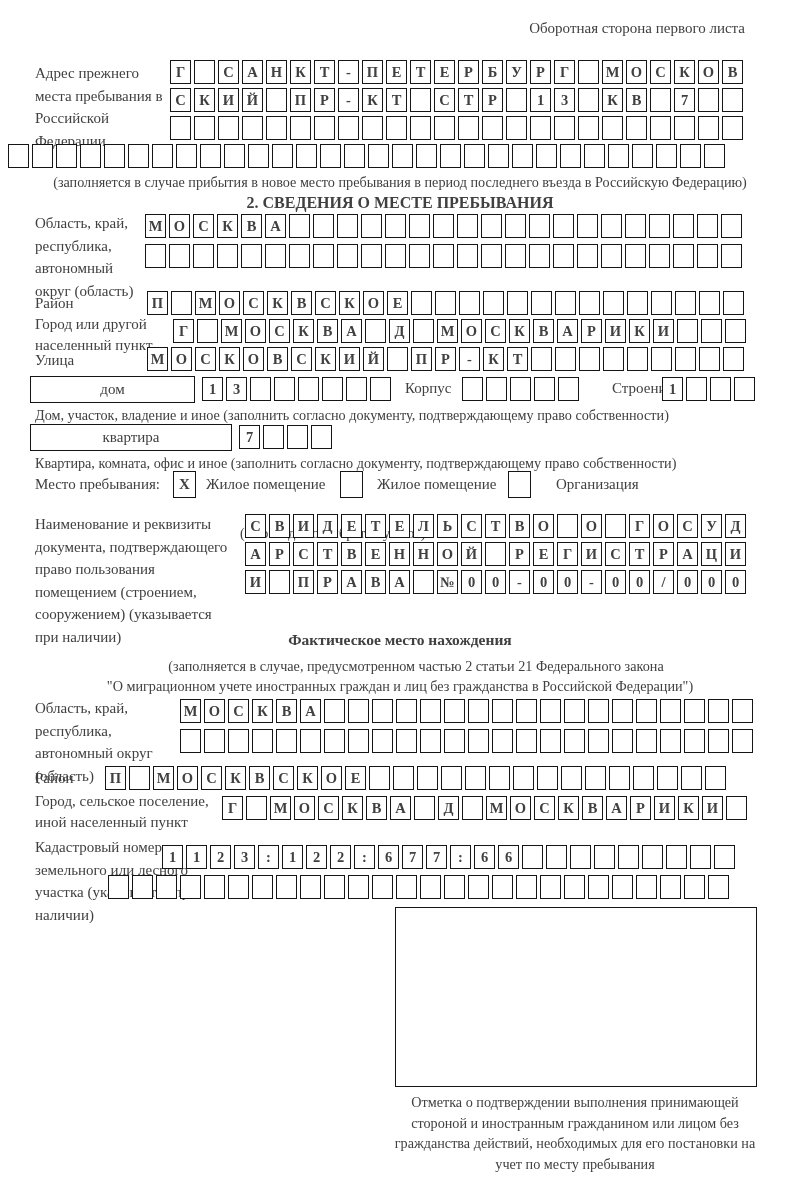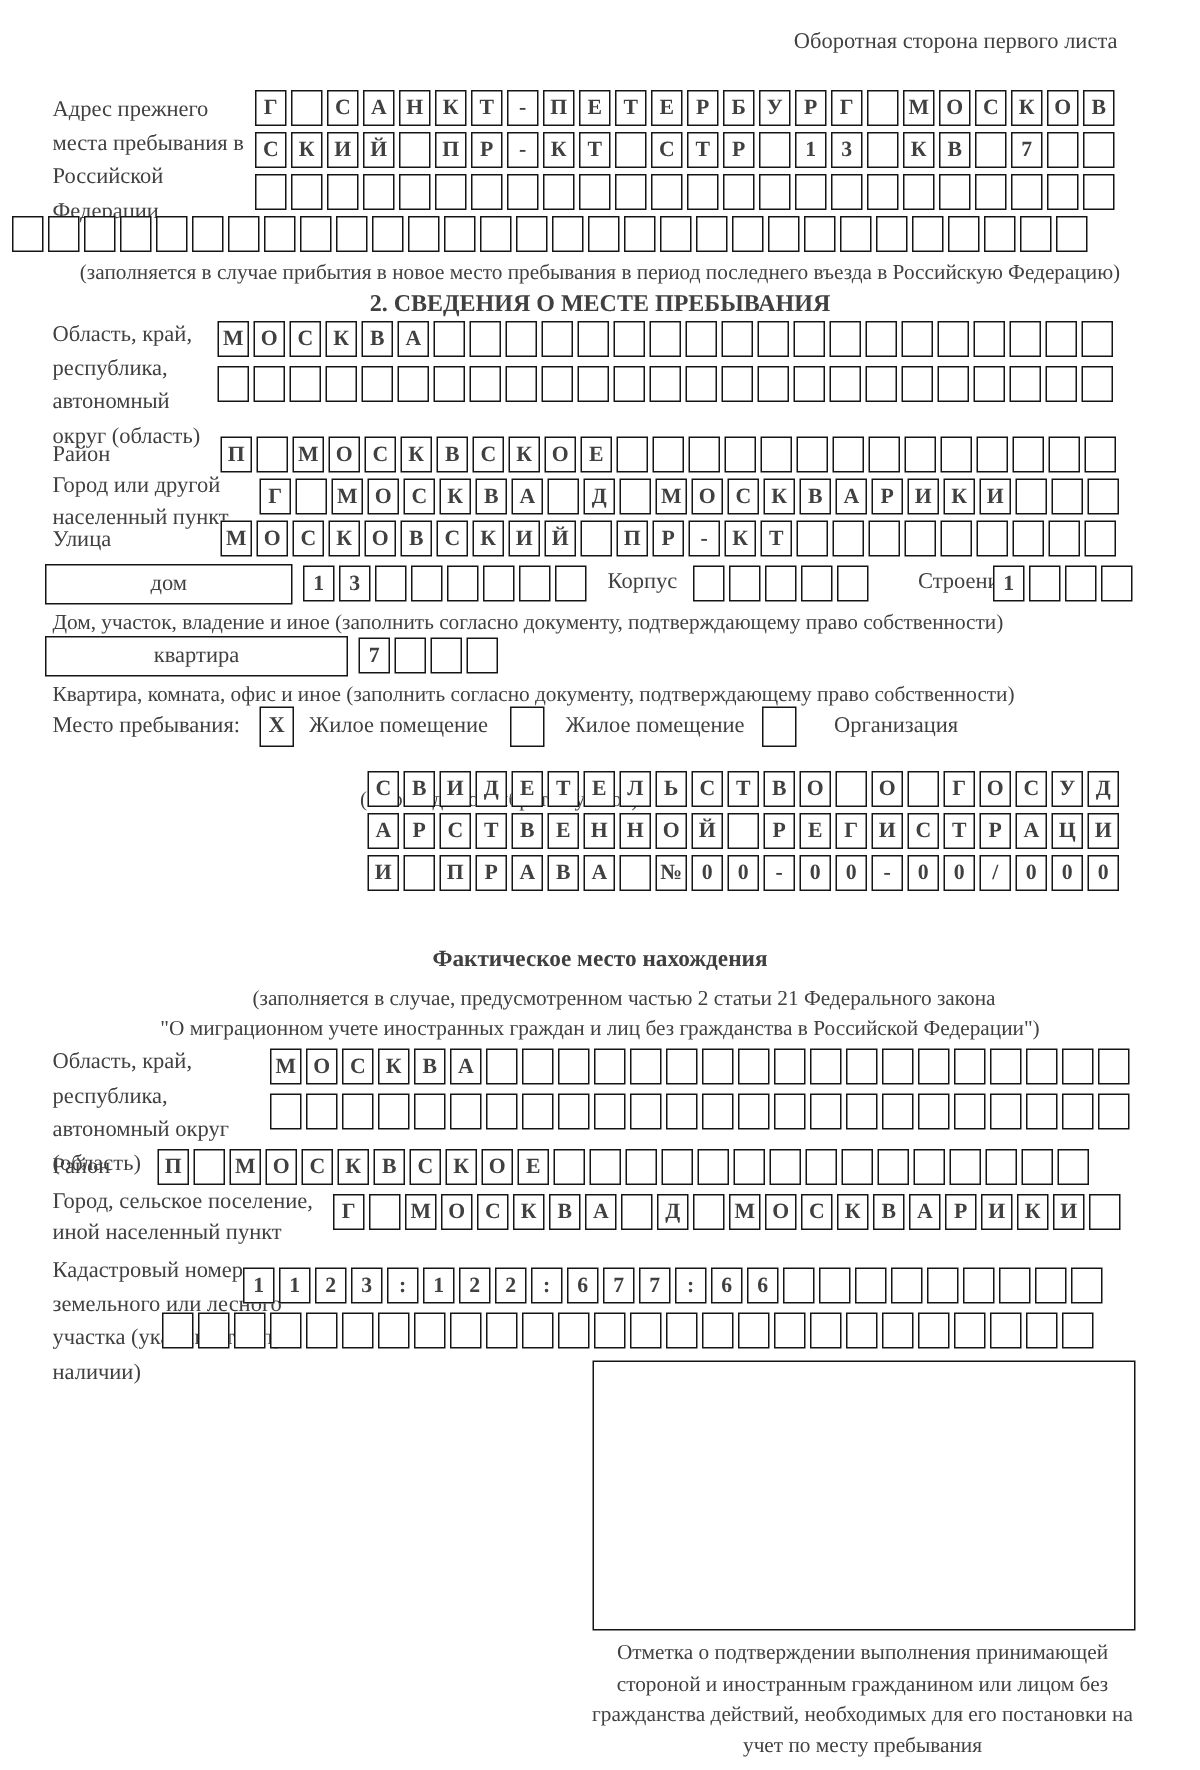--- a/index.html
+++ b/index.html
@@ -332,20 +332,21 @@
 
   <div class="abs lbl" style="top:473px;left:35px;">Место пребывания:</div>
   <div class="checkcell" style="top:471px;left:173px;">X</div>
   <div class="abs lbl" style="top:473px;left:206px;">Жилое помещение</div>
   <div class="checkcell" style="top:471px;left:340px;"></div>
   <div class="abs lbl" style="top:473px;left:377px;">Жилое помещение</div>
   <div class="checkcell" style="top:471px;left:508px;"></div>
   <div class="abs lbl" style="top:473px;left:556px;text-align:center;">Организация</div>
   <div class="abs caption" style="top:500px;left:240px;margin-top:24px;">(Необходимо выбрать нужное)</div>
 
+  <div class="abs lbl" style="top:513px;left:35px;width:202px;">Наименование и реквизиты документа, подтверждающего право пользования помещением (строением, сооружением) (указывается при наличии)</div>
   <div class="boxrow" style="top:514px;left:245px;">
       <div class="cell">С</div>
       <div class="cell">В</div>
       <div class="cell">И</div>
       <div class="cell">Д</div>
       <div class="cell">Е</div>
       <div class="cell">Т</div>
       <div class="cell">Е</div>
       <div class="cell">Л</div>
       <div class="cell">Ь</div>

